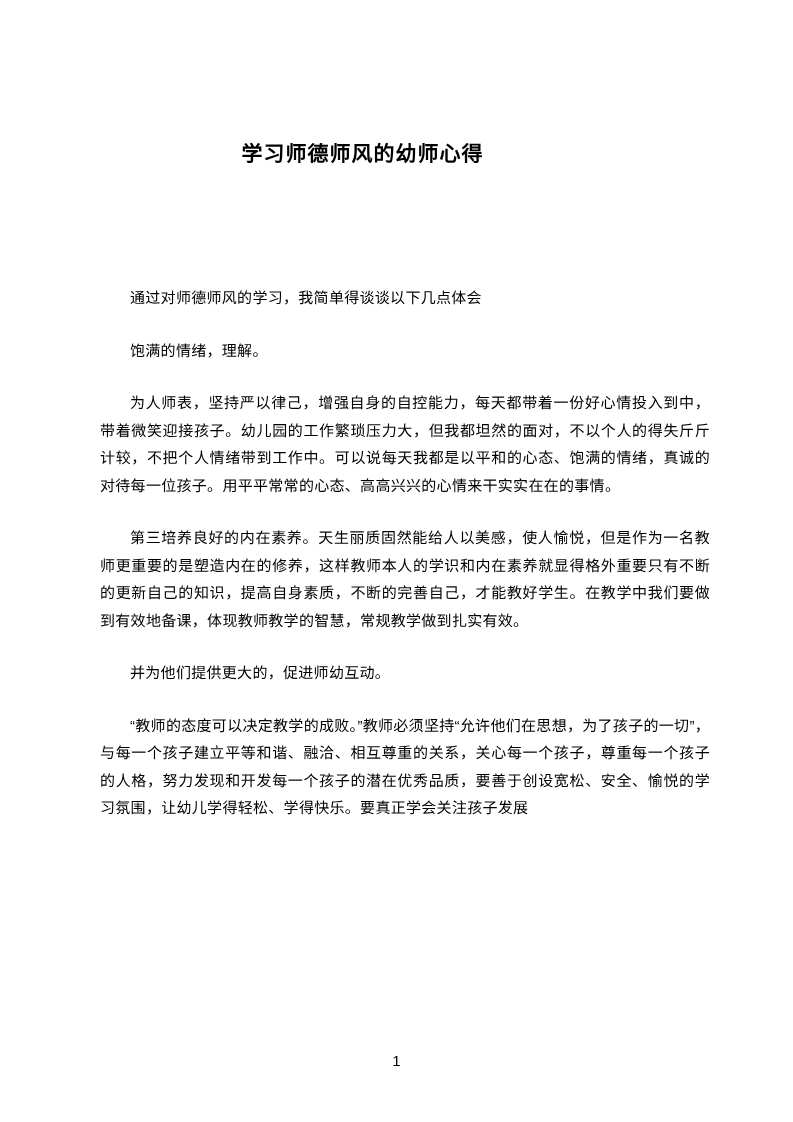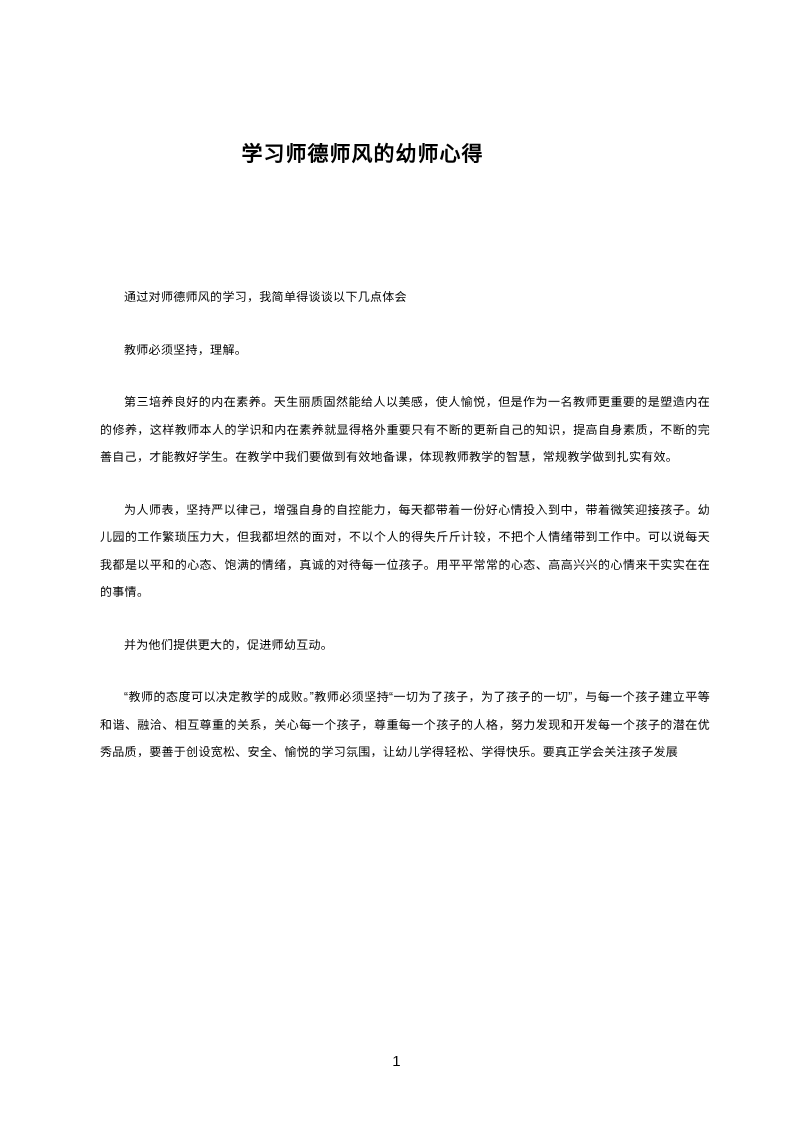--- a/index.html
+++ b/index.html
@@ -31,21 +31,21 @@
     font-weight: bold;
     text-align: center;
     letter-spacing: 1px;
   }
   .content {
     padding-left: 100px;
     padding-right: 83px;
   }
   .content p {
     margin: 0 0 25px 0;
-    font-size: 12px;
+    font-size: 15px;
     line-height: 27.5px;
     text-align: justify;
     text-indent: 2em;
     letter-spacing: 0.3px;
     word-break: break-all;
   }
   .content p.first {
     margin-top: 114px;
   }
   .page-footer {
@@ -61,24 +61,24 @@
 </style>
 </head>
 <body>
 
 <div class="page">
 
   <h1 class="doc-title">学习师德师风的幼师心得</h1>
 
   <div class="content">
     <p class="first">通过对师德师风的学习，我简单得谈谈以下几点体会</p>
-    <p>教师必须坚持，理解。</p>
+    <p>饱满的情绪，理解。</p>
+    <p>为人师表，坚持严以律己，增强自身的自控能力，每天都带着一份好心情投入到中，带着微笑迎接孩子。幼儿园的工作繁琐压力大，但我都坦然的面对，不以个人的得失斤斤计较，不把个人情绪带到工作中。可以说每天我都是以平和的心态、饱满的情绪，真诚的对待每一位孩子。用平平常常的心态、高高兴兴的心情来干实实在在的事情。</p>
     <p>第三培养良好的内在素养。天生丽质固然能给人以美感，使人愉悦，但是作为一名教师更重要的是塑造内在的修养，这样教师本人的学识和内在素养就显得格外重要只有不断的更新自己的知识，提高自身素质，不断的完善自己，才能教好学生。在教学中我们要做到有效地备课，体现教师教学的智慧，常规教学做到扎实有效。</p>
-    <p>为人师表，坚持严以律己，增强自身的自控能力，每天都带着一份好心情投入到中，带着微笑迎接孩子。幼儿园的工作繁琐压力大，但我都坦然的面对，不以个人的得失斤斤计较，不把个人情绪带到工作中。可以说每天我都是以平和的心态、饱满的情绪，真诚的对待每一位孩子。用平平常常的心态、高高兴兴的心情来干实实在在的事情。</p>
     <p>并为他们提供更大的，促进师幼互动。</p>
-    <p>“教师的态度可以决定教学的成败。”教师必须坚持“一切为了孩子，为了孩子的一切”，与每一个孩子建立平等和谐、融洽、相互尊重的关系，关心每一个孩子，尊重每一个孩子的人格，努力发现和开发每一个孩子的潜在优秀品质，要善于创设宽松、安全、愉悦的学习氛围，让幼儿学得轻松、学得快乐。要真正学会关注孩子发展</p>
+    <p>“教师的态度可以决定教学的成败。”教师必须坚持“允许他们在思想，为了孩子的一切”，与每一个孩子建立平等和谐、融洽、相互尊重的关系，关心每一个孩子，尊重每一个孩子的人格，努力发现和开发每一个孩子的潜在优秀品质，要善于创设宽松、安全、愉悦的学习氛围，让幼儿学得轻松、学得快乐。要真正学会关注孩子发展</p>
   </div>
 
   <div class="page-footer">
     <span>1</span>
   </div>
 
 </div>
 
 </body></html>

